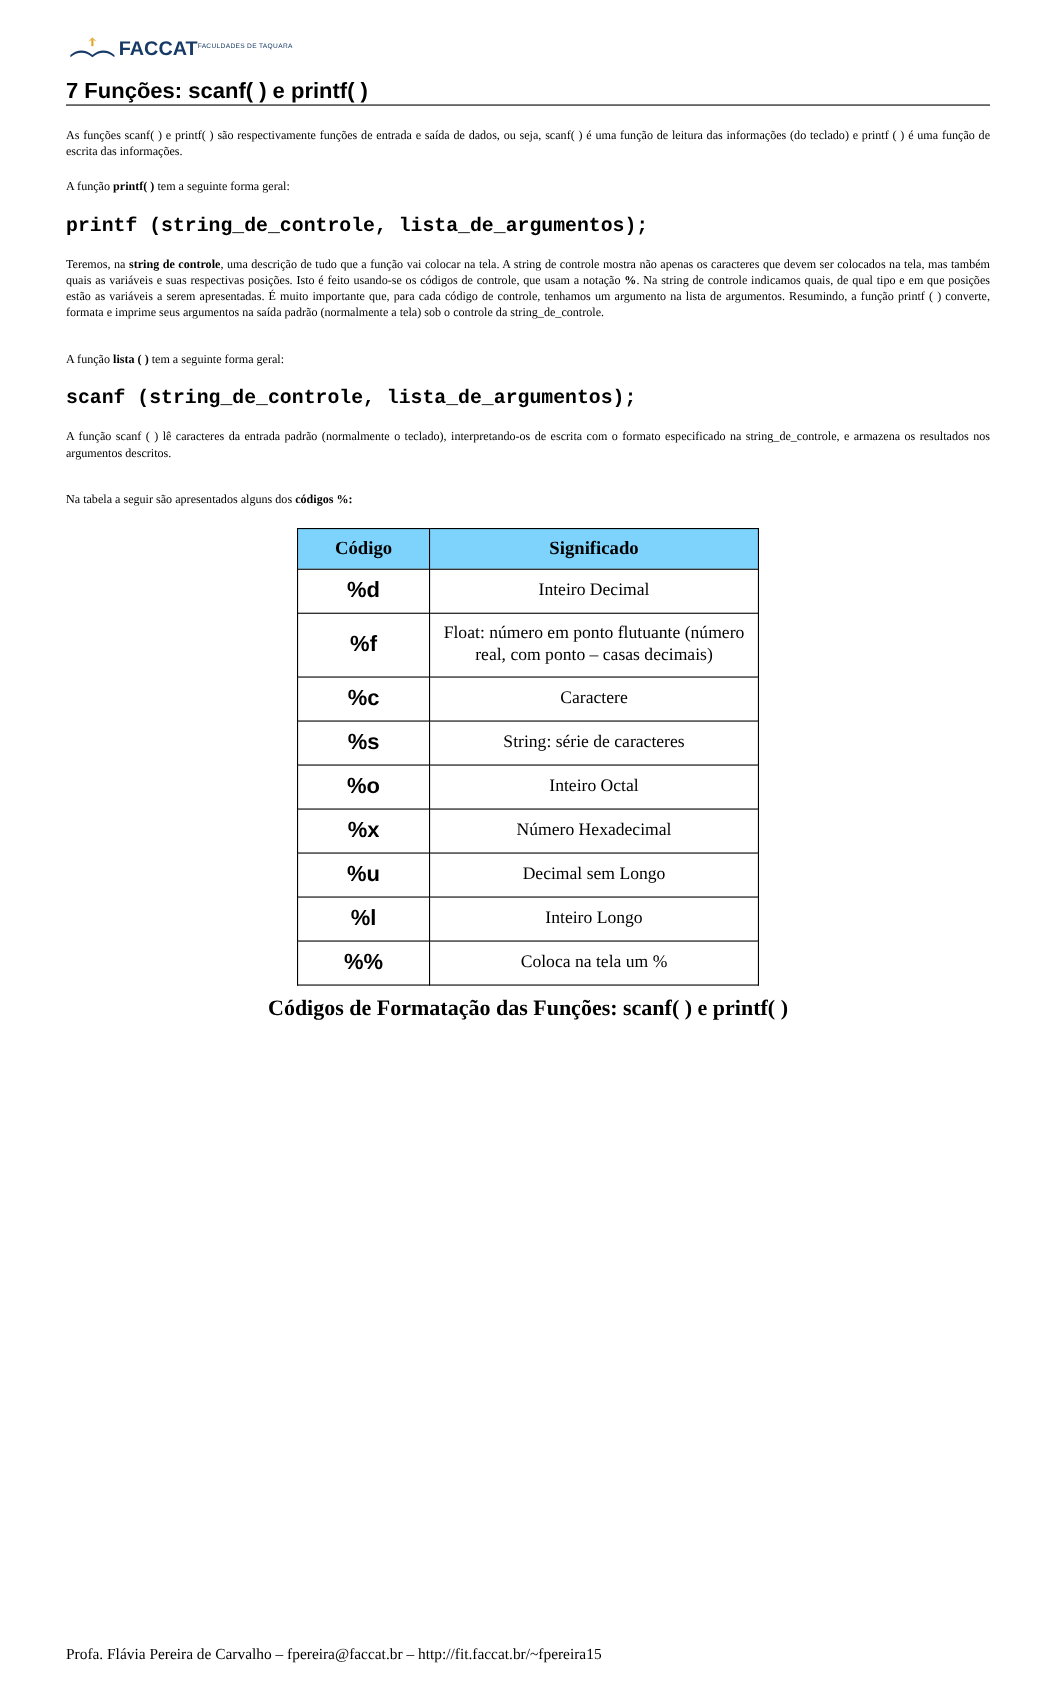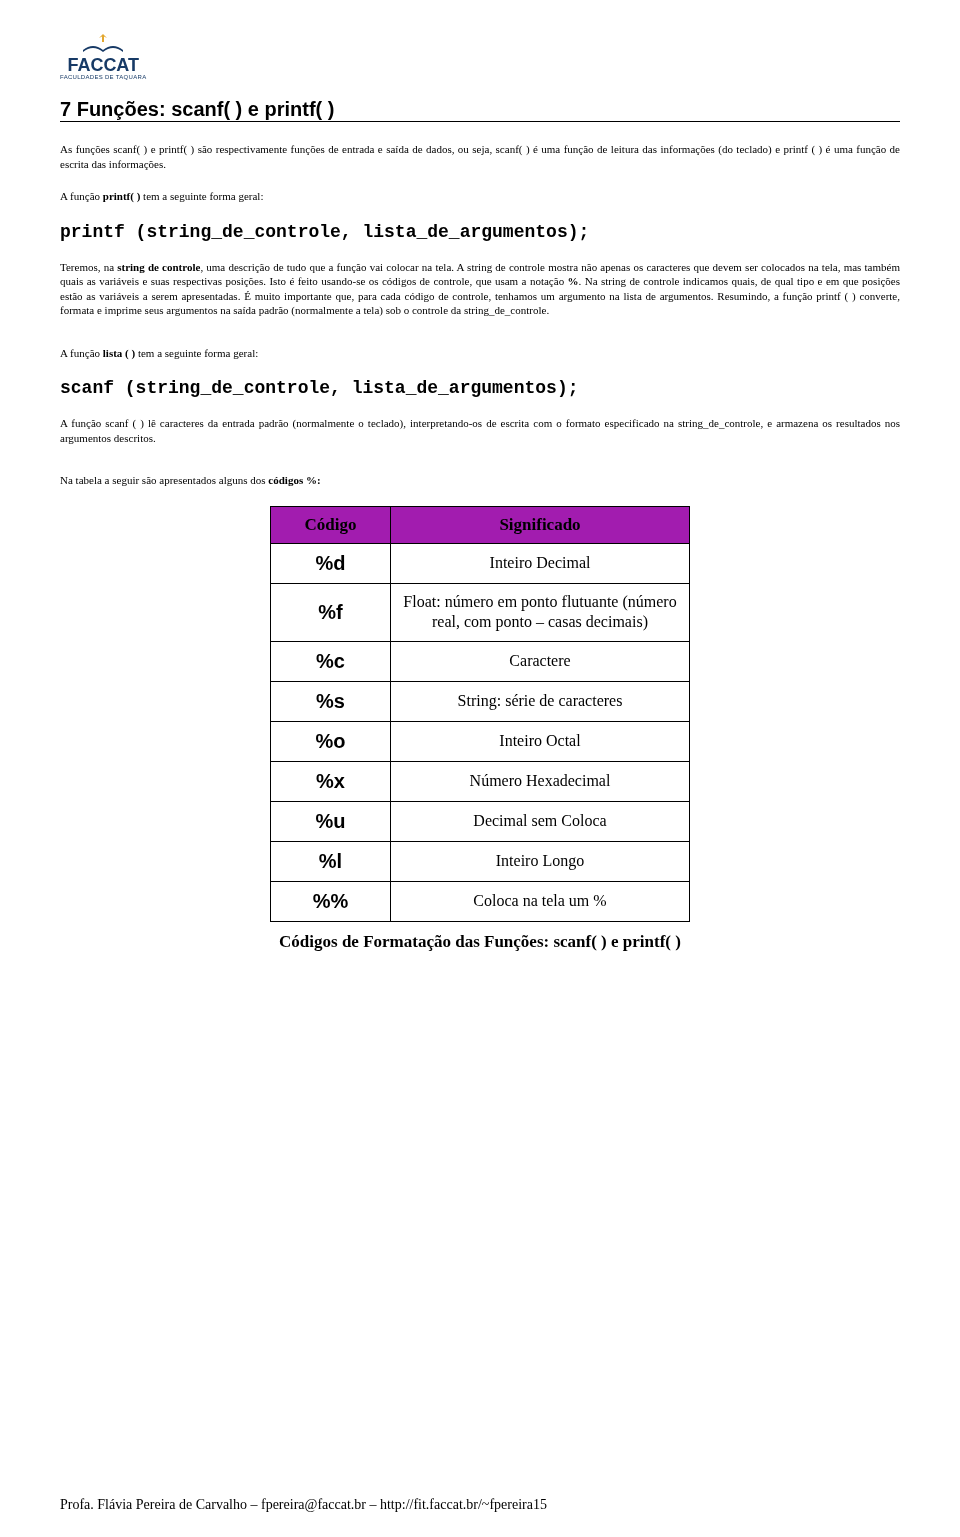--- a/index.html
+++ b/index.html
@@ -17,21 +17,20 @@
     justify-content: space-between;
     align-items: flex-start;
     margin-bottom: 18px;
   }
   .header-title {
     font-size: 15px;
     padding-top: 6px;
   }
   .logo {
     display: flex;
-    flex-direction: column;
     align-items: center;
   }
   .logo svg { display: block; }
   .logo-main {
     color: #173a66;
     font-weight: bold;
     font-size: 18px;
     font-family: Arial, sans-serif;
     line-height: 1;
     margin-top: 2px;
@@ -71,42 +70,42 @@
   table.codes {
     border-collapse: collapse;
     width: 420px;
   }
   table.codes th, table.codes td {
     border: 1px solid #000;
     padding: 8px 12px;
     vertical-align: middle;
   }
   table.codes th {
-    background: #a21caf;
+    background: #7dd3fc;
     font-size: 17px;
     text-align: center;
     font-weight: bold;
     font-family: "Times New Roman", Times, serif;
   }
   table.codes th:first-child { width: 120px; }
   table.codes td.code-cell {
     font-family: Arial, Helvetica, sans-serif;
     font-weight: bold;
     font-size: 20px;
     text-align: center;
   }
   table.codes td.mean-cell {
     font-size: 16px;
     text-align: center;
     line-height: 1.3;
   }
   .table-caption {
     text-align: center;
     font-weight: bold;
-    font-size: 17px;
+    font-size: 20px;
     margin-top: 10px;
   }
   .footer {
     position: absolute;
     bottom: 24px;
     left: 60px;
     right: 60px;
     font-size: 14px;
     display: flex;
   }
@@ -174,21 +173,21 @@
         <tr>
           <td class="code-cell">%o</td>
           <td class="mean-cell">Inteiro Octal</td>
         </tr>
         <tr>
           <td class="code-cell">%x</td>
           <td class="mean-cell">Número Hexadecimal</td>
         </tr>
         <tr>
           <td class="code-cell">%u</td>
-          <td class="mean-cell">Decimal sem Coloca</td>
+          <td class="mean-cell">Decimal sem Longo</td>
         </tr>
         <tr>
           <td class="code-cell">%l</td>
           <td class="mean-cell">Inteiro Longo</td>
         </tr>
         <tr>
           <td class="code-cell">%%</td>
           <td class="mean-cell">Coloca na tela um %</td>
         </tr>
       </tbody>

